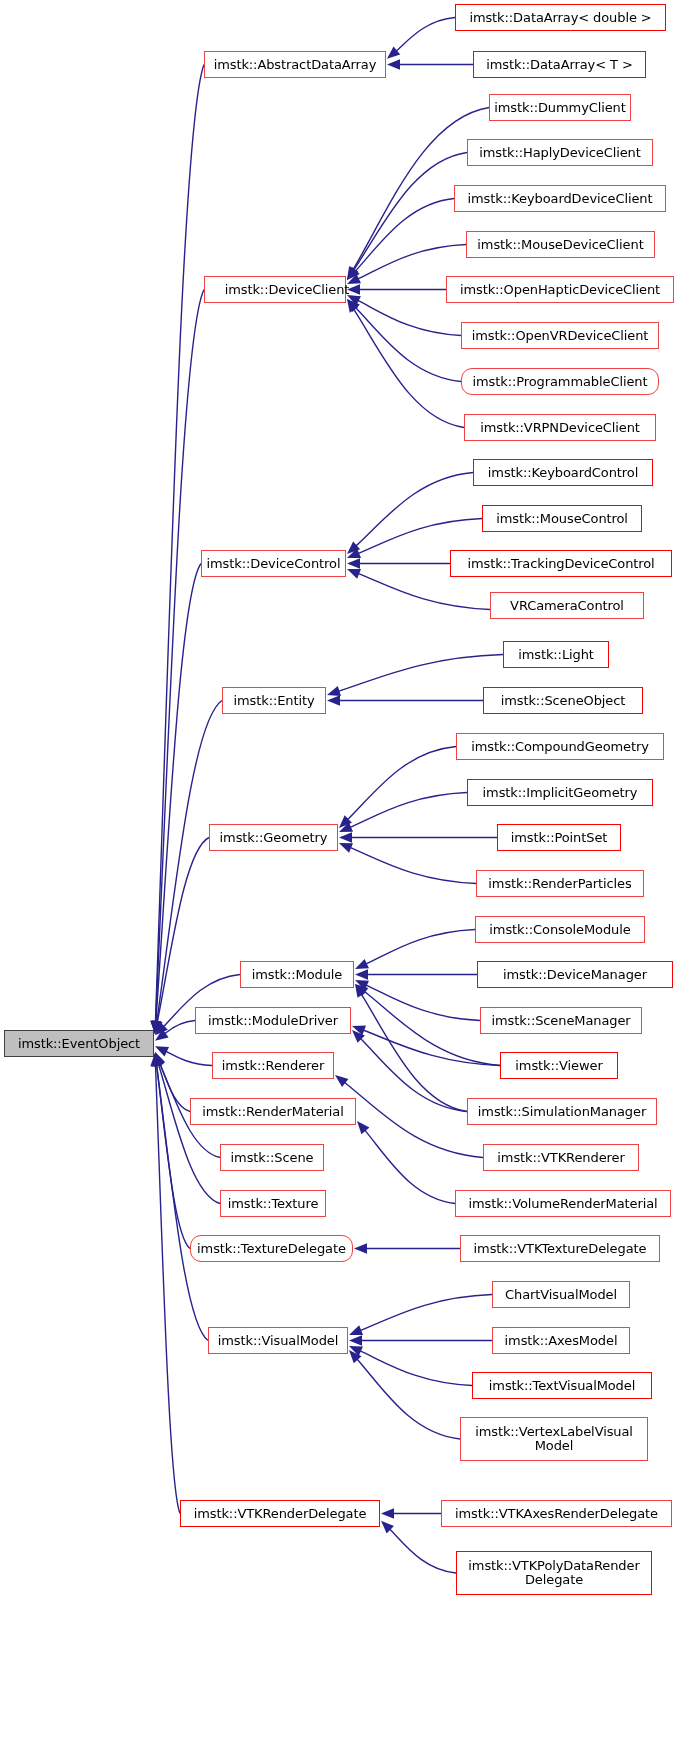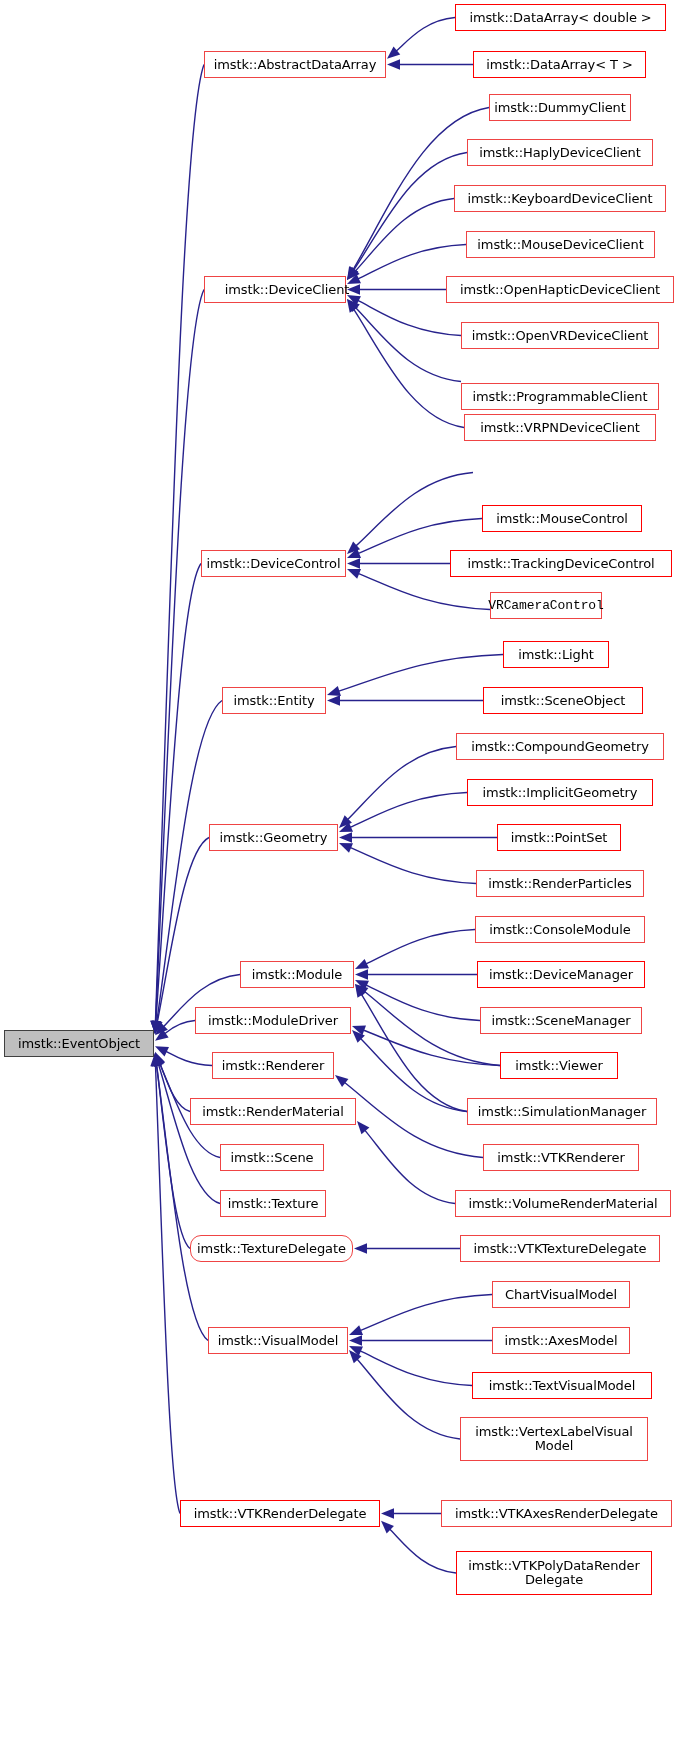--- a/index.html
+++ b/index.html
@@ -158,37 +158,38 @@
 <div class="node red" style="left: 455px; top: 4px; width: 211px; height: 27px;">imstk::DataArray&lt; double &gt;</div>
     <div class="node" style="left: 204px; top: 51px; width: 182px; height: 27px;">imstk::AbstractDataArray</div>
     <div class="node red" style="left: 473px; top: 51px; width: 173px; height: 27px;">imstk::DataArray&lt; T &gt;</div>
     <div class="node" style="left: 489px; top: 94px; width: 142px; height: 27px;">imstk::DummyClient</div>
     <div class="node" style="left: 467px; top: 139px; width: 186px; height: 27px;">imstk::HaplyDeviceClient</div>
     <div class="node" style="left: 454px; top: 185px; width: 212px; height: 27px;">imstk::KeyboardDeviceClient</div>
     <div class="node" style="left: 466px; top: 231px; width: 189px; height: 27px;">imstk::MouseDeviceClient</div>
     <div class="node" style="left: 204px; top: 276px; width: 142px; height: 27px; padding-left: 26px;">imstk::DeviceClient</div>
     <div class="node" style="left: 446px; top: 276px; width: 228px; height: 27px;">imstk::OpenHapticDeviceClient</div>
     <div class="node" style="left: 461px; top: 322px; width: 198px; height: 27px;">imstk::OpenVRDeviceClient</div>
-    <div class="node" style="left: 461px; top: 383px; width: 198px; height: 27px;">imstk::ProgrammableClient</div>
+    <div class="node" style="left: 461px; top: 368px; width: 198px; height: 27px; border-radius: 11px;">imstk::ProgrammableClient</div>
     <div class="node" style="left: 464px; top: 414px; width: 192px; height: 27px;">imstk::VRPNDeviceClient</div>
+    <div class="node red" style="left: 473px; top: 459px; width: 180px; height: 27px;">imstk::KeyboardControl</div>
     <div class="node red" style="left: 482px; top: 505px; width: 160px; height: 27px;">imstk::MouseControl</div>
     <div class="node" style="left: 201px; top: 550px; width: 145px; height: 27px;">imstk::DeviceControl</div>
     <div class="node red" style="left: 450px; top: 550px; width: 222px; height: 27px;">imstk::TrackingDeviceControl</div>
-    <div class="node" style="left: 490px; top: 592px; width: 112px; height: 27px; font-family: Liberation Mono, monospace;">VRCameraControl</div>
+    <div class="node" style="left: 490px; top: 592px; width: 154px; height: 27px;">VRCameraControl</div>
     <div class="node red" style="left: 503px; top: 641px; width: 106px; height: 27px;">imstk::Light</div>
     <div class="node" style="left: 222px; top: 687px; width: 104px; height: 27px;">imstk::Entity</div>
     <div class="node red" style="left: 483px; top: 687px; width: 160px; height: 27px;">imstk::SceneObject</div>
     <div class="node" style="left: 456px; top: 733px; width: 208px; height: 27px;">imstk::CompoundGeometry</div>
     <div class="node red" style="left: 467px; top: 779px; width: 186px; height: 27px;">imstk::ImplicitGeometry</div>
     <div class="node" style="left: 209px; top: 824px; width: 129px; height: 27px;">imstk::Geometry</div>
     <div class="node red" style="left: 497px; top: 824px; width: 124px; height: 27px;">imstk::PointSet</div>
     <div class="node" style="left: 476px; top: 870px; width: 168px; height: 27px;">imstk::RenderParticles</div>
     <div class="node" style="left: 475px; top: 916px; width: 170px; height: 27px;">imstk::ConsoleModule</div>
     <div class="node" style="left: 240px; top: 961px; width: 114px; height: 27px;">imstk::Module</div>
-    <div class="node red" style="left: 477px; top: 961px; width: 168px; height: 27px;">imstk::DeviceManager</div>
+    <div class="node red" style="left: 477px; top: 961px; width: 196px; height: 27px;">imstk::DeviceManager</div>
     <div class="node" style="left: 480px; top: 1007px; width: 162px; height: 27px;">imstk::SceneManager</div>
     <div class="node" style="left: 195px; top: 1007px; width: 156px; height: 27px;">imstk::ModuleDriver</div>
     <div class="node root" style="left: 4px; top: 1030px; width: 150px; height: 27px;">imstk::EventObject</div>
     <div class="node red" style="left: 500px; top: 1052px; width: 118px; height: 27px;">imstk::Viewer</div>
     <div class="node" style="left: 212px; top: 1052px; width: 122px; height: 27px;">imstk::Renderer</div>
     <div class="node" style="left: 467px; top: 1098px; width: 190px; height: 27px;">imstk::SimulationManager</div>
     <div class="node" style="left: 190px; top: 1098px; width: 166px; height: 27px;">imstk::RenderMaterial</div>
     <div class="node" style="left: 483px; top: 1144px; width: 156px; height: 27px;">imstk::VTKRenderer</div>
     <div class="node" style="left: 220px; top: 1144px; width: 104px; height: 27px;">imstk::Scene</div>
     <div class="node" style="left: 455px; top: 1190px; width: 216px; height: 27px;">imstk::VolumeRenderMaterial</div>

